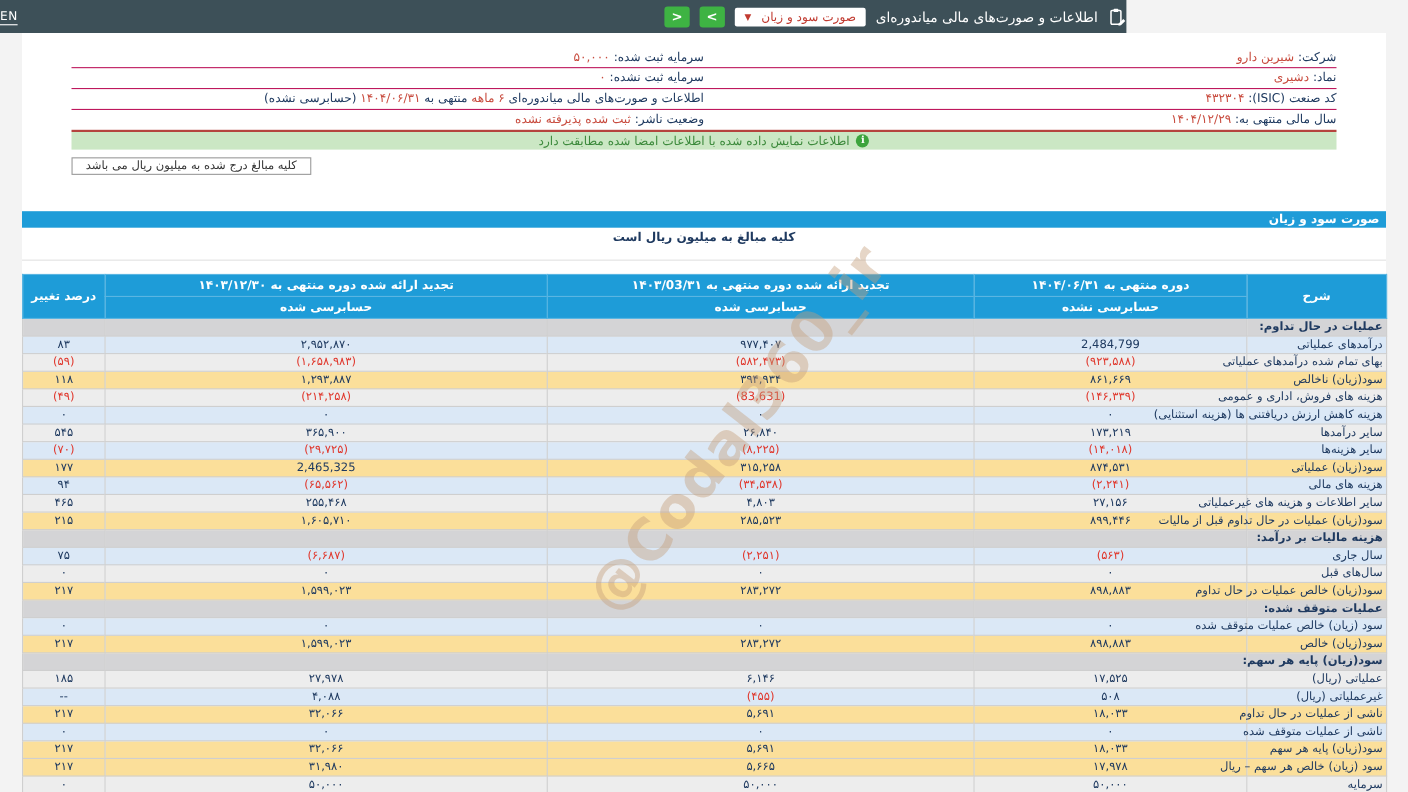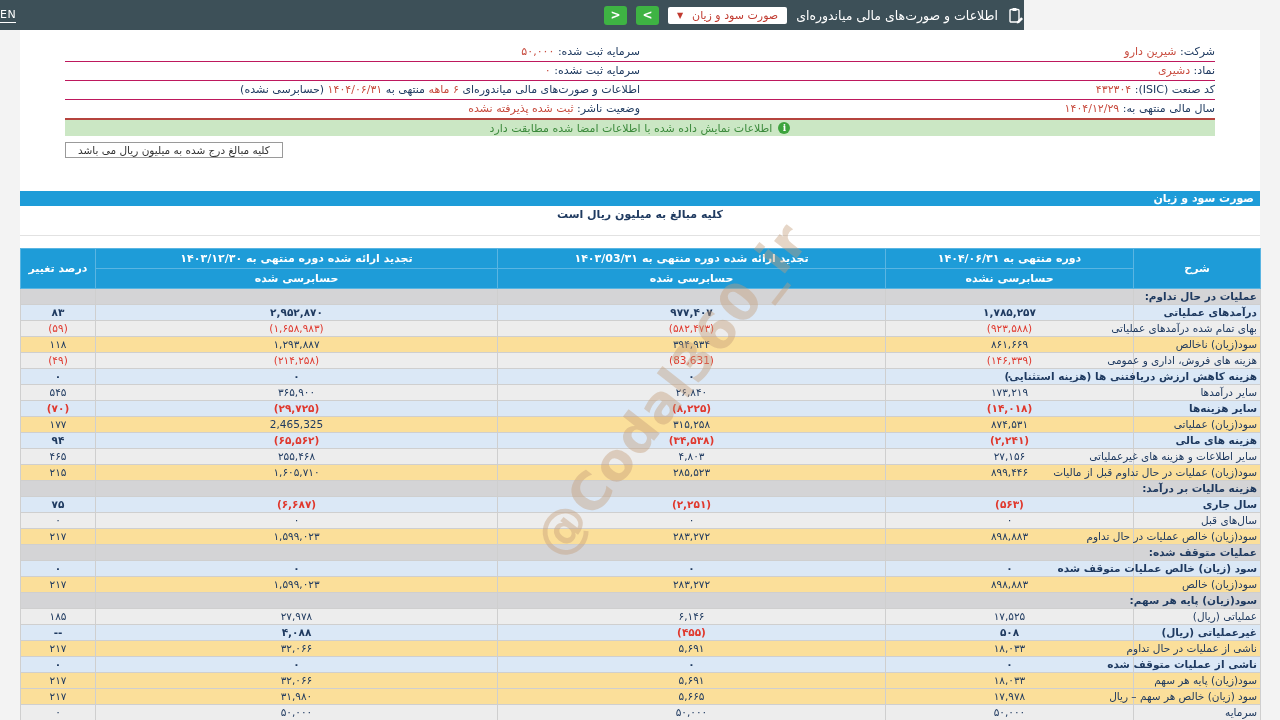--- a/index.html
+++ b/index.html
@@ -48,21 +48,21 @@
           margin-top:12px; }
   .w-desc { width:127px; } .w-p1 { width:248px; } .w-p2 { width:388px; }
   .w-p3 { width:402px; } .w-chg { width:75px; }
   .grid th { background:#1e9cd8; color:#fff; font-size:11px; font-weight:bold;
              border:1px solid #5ab5e2; height:20px; text-align:center; vertical-align:middle;
              padding:0 2px; overflow:visible; white-space:nowrap; }
   .grid td { border:1px solid #cfcfcf; height:15px; font-size:10.5px; line-height:15px;
              color:#1f3a60; padding:0 3px; vertical-align:middle; overflow:visible; }
   .c-desc { text-align:right; white-space:nowrap; }
   .c-num  { text-align:center; direction:ltr; }
-  tr.blue td   { background:#dbe8f6;font-weight:bold; }
+  tr.blue td   { background:#dbe8f6; }
   tr.gray td   { background:#ededed; }
   tr.yellow td { background:#fbdf9a; }
   tr.section td { background:#d4d4d6; font-weight:bold; }
   td.neg { color:#e0382d;margin-top:28px; }
 
   .watermark { position:absolute; left:448px; top:330px; direction:ltr;
                font-size:52px; font-weight:bold; letter-spacing:1px;
                color:rgba(196,158,122,0.42); transform:rotate(-52deg);
                pointer-events:none; white-space:nowrap; z-index:5; }
 </style>
@@ -179,21 +179,21 @@
     <tbody>
         <tr class="section">
           <td class="c-desc">عملیات در حال تداوم:</td>
           <td class="c-num"></td>
           <td class="c-num"></td>
           <td class="c-num"></td>
           <td class="c-num"></td>
         </tr>
         <tr class="blue">
           <td class="c-desc">درآمدهای عملیاتی</td>
-          <td class="c-num">۱,۷۸۵,۲۵۷</td>
+          <td class="c-num">2,484,799</td>
           <td class="c-num">۹۷۷,۴۰۷</td>
           <td class="c-num">۲,۹۵۲,۸۷۰</td>
           <td class="c-num">۸۳</td>
         </tr>
         <tr class="gray">
           <td class="c-desc">بهای تمام شده درآمدهای عملیاتی</td>
           <td class="c-num neg">(۹۲۳,۵۸۸)</td>
           <td class="c-num neg">(۵۸۲,۴۷۳)</td>
           <td class="c-num neg">(۱,۶۵۸,۹۸۳)</td>
           <td class="c-num neg">(۵۹)</td>

